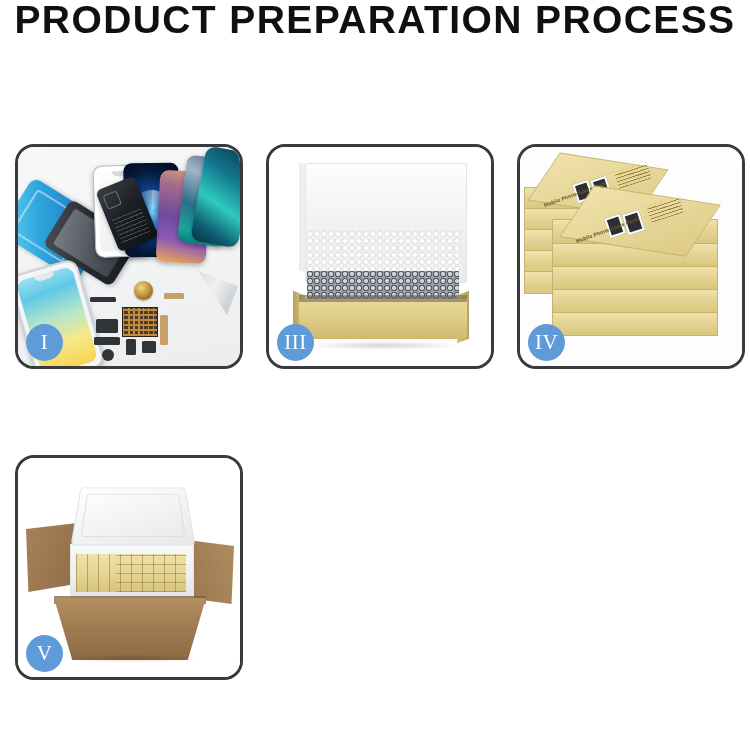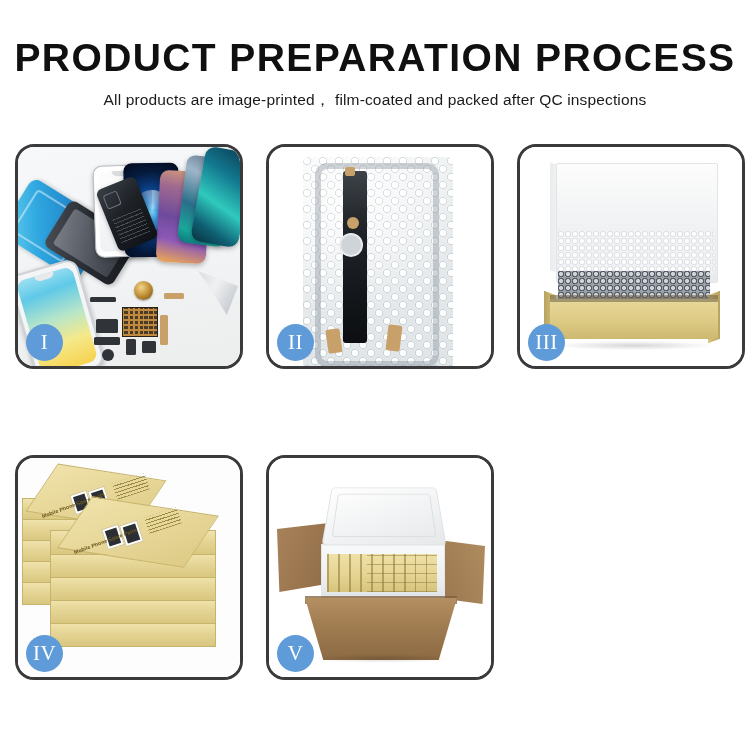--- a/index.html
+++ b/index.html
@@ -5,21 +5,21 @@
   html,body{margin:0;padding:0;}
   body{
     width:750px;height:750px;
     background:#ffffff;
     font-family:"Liberation Sans", sans-serif;
     overflow:hidden;
   }
   .page{position:relative;width:750px;height:750px;}
 
   
-  .header{padding-top:38px;text-align:center;}
+  .header{text-align:center;}
   .title{
     font-size:39px;
     font-weight:bold;
     letter-spacing:1.4px;
     color:#101010;
     line-height:1;
     white-space:nowrap;
   }
   .subtitle{
     margin-top:13px;
@@ -429,21 +429,20 @@
     background:radial-gradient(ellipse at center,rgba(0,0,0,.14),rgba(0,0,0,0) 72%);
   }
 </style>
 </head>
 <body>
 
 <div class="page">
 
   <div class="header">
     <div class="title">PRODUCT PREPARATION PROCESS</div>
-    <div class="subtitle">All products are image-printed， film-coated and packed after QC inspections</div>
   </div>
 
   <div class="grid">
 
     <div class="panel">
       <div class="panel-inner p1">
         <div class="ph p1-film"></div>
         <div class="ph p1-dark"></div>
         <div class="ph p1-glass"></div>
         <div class="ph p1-swirl"></div>
@@ -462,35 +461,20 @@
           <div class="pt" style="left:36px;top:58px;width:10px;height:16px;"></div>
           <div class="pt" style="left:52px;top:60px;width:14px;height:12px;"></div>
           <div class="pt" style="left:70px;top:34px;width:8px;height:30px;background:#c8a06a;"></div>
         </div>
         <div class="p1-back"></div>
         <div class="p1-tweez"></div>
       </div>
       <div class="badge">I</div>
     </div>
 
-    <div class="panel">
-      <div class="panel-inner p2">
-        <div class="p2-bag">
-          <div class="p2-bubbles"></div>
-        </div>
-        <div class="p2-frame"></div>
-        <div class="p2-part"></div>
-        <div class="p2-spool"></div>
-        <div class="p2-foot p2-f1"></div>
-        <div class="p2-foot p2-f2"></div>
-        <div class="p2-foot p2-f3"></div>
-        <div class="p2-foot p2-f4"></div>
-      </div>
-      <div class="badge">II</div>
-    </div>
 
     <div class="panel">
       <div class="panel-inner p3">
         <div class="p3-lidflapL"></div>
         <div class="p3-lidflapR"></div>
         <div class="p3-lid"></div>
         <div class="p3-foamtop"></div>
         <div class="p3-foamgrey"></div>
         <div class="p3-boxsideL"></div>
         <div class="p3-boxsideR"></div>

